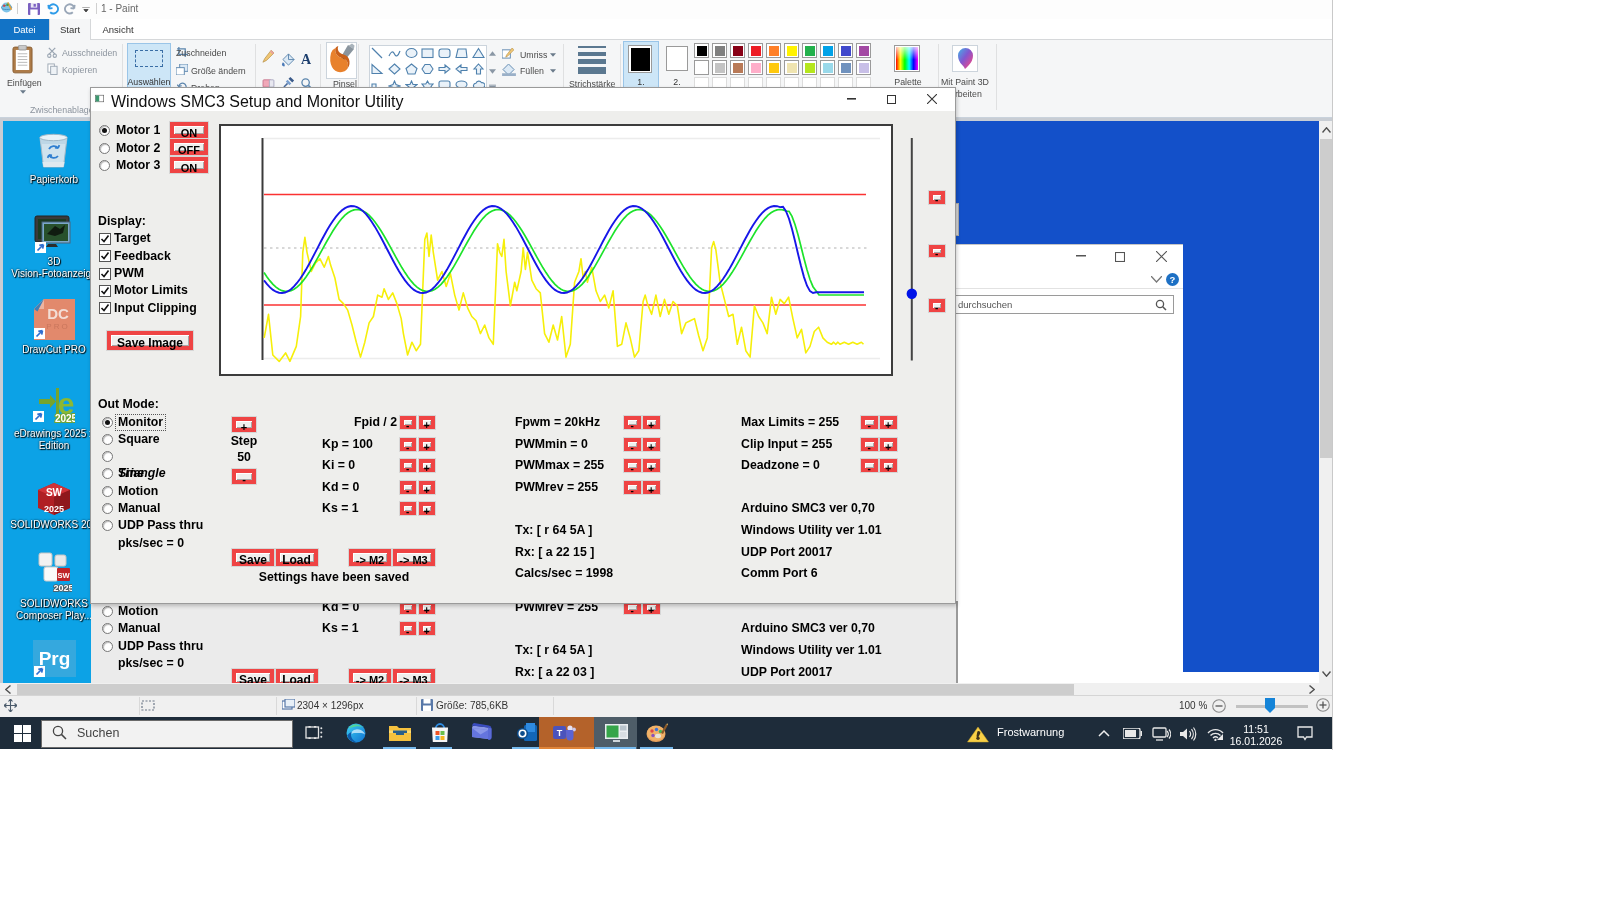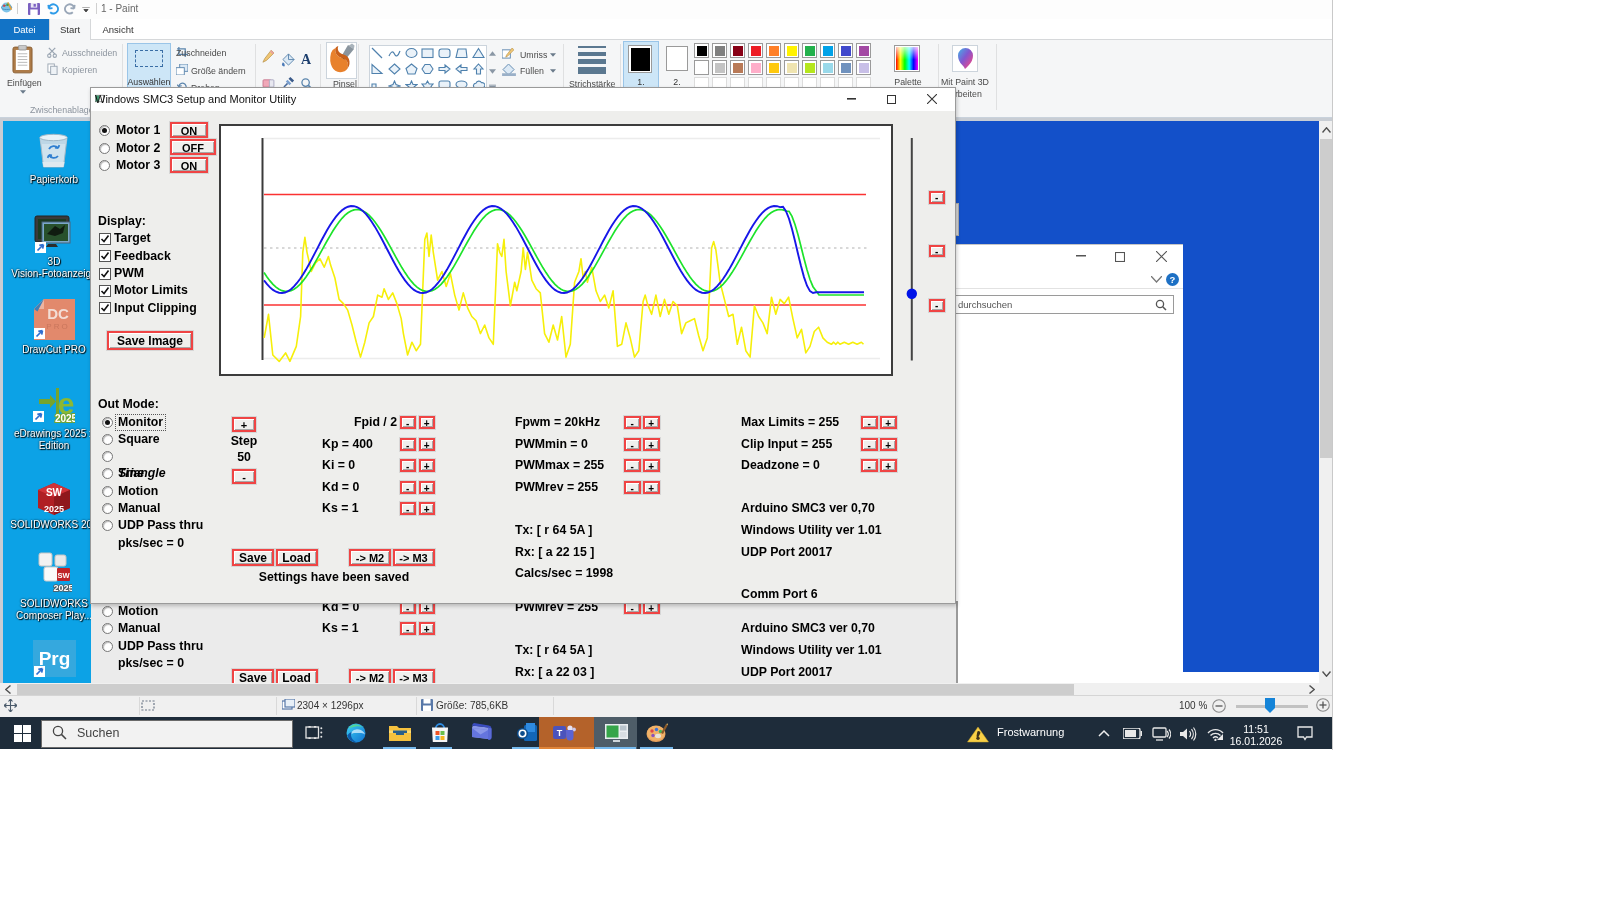--- a/index.html
+++ b/index.html
@@ -1,17 +1,17 @@
 <!DOCTYPE html>
 <html><head><meta charset="utf-8"><style>
 *{margin:0;padding:0;box-sizing:border-box}
 html,body{width:1600px;height:900px;background:#fff;font-family:"Liberation Sans",sans-serif;overflow:hidden}
 #screen{position:absolute;left:0;top:0;width:1333px;height:750px;background:#fff;overflow:hidden}
 .bl{position:absolute;font-size:12.3px;font-weight:700;color:#000;white-space:nowrap;line-height:15px}
-.b3{position:absolute;background:#f0efed;border:2px solid #ef4444;box-shadow:inset 1px 1px 0 #fff,inset -1px -1px 0 #a8a8a8,0 0 0 1px #d6d6d6;font-weight:700;text-align:center;color:#000;white-space:nowrap}
+.b3{position:absolute;background:#f0efed;border:4px solid #ef4444;box-shadow:inset 1px 1px 0 #fff,inset -1px -1px 0 #a8a8a8,0 0 0 1px #d6d6d6;font-weight:700;text-align:center;color:#000;white-space:nowrap}
 .rad{position:absolute;width:11px;height:11px;border-radius:50%;background:#fff;border:1px solid #777;box-shadow:inset 1px 1px 1px #bbb}
 .rdot{position:absolute;left:2px;top:2px;width:5px;height:5px;border-radius:50%;background:#111}
 .chk{position:absolute;width:12px;height:12px;background:#fff;border:1.5px solid #555}
 .chk svg{display:block}
 .dlab{position:absolute;left:1px;width:106px;text-align:center;font-size:10px;color:#fff;text-shadow:1px 1px 1px #000,0 0 2px #000;white-space:nowrap}
 .dico{position:absolute}
 .ti{position:absolute}
 .pc{position:absolute;width:15px;height:15px;background:#fff;border:1px solid #9a9a9a;padding:1.5px}
 .pc div{width:100%;height:100%}
 .pc.e{border-color:#dcdcdc}
@@ -488,42 +488,42 @@
 <div class="b3" style="left:392.5px;top:669.3px;width:42px;height:17px;font-size:11px;line-height:15px">-&gt; M3</div>
 </div>
 </div>
 
 <div style="position:absolute;left:90px;top:87px;width:866px;height:517px;background:#eeeeec;border:1px solid #9a9a9a;box-shadow:1px 2px 4px rgba(0,0,0,.22)">
 <div style="position:absolute;left:0;top:0;width:864px;height:23px;background:#fff"></div>
 <svg style="position:absolute;left:3.5px;top:6px" width="9" height="9" viewBox="0 0 15 12">
         <rect x=".5" y=".5" width="14" height="11" fill="#fff" stroke="#555"></rect>
         <rect x="1" y="1" width="6" height="10" fill="#3d9970"></rect>
       </svg>
-<div style="position:absolute;left:4px;top:5px;font-size:11px;color:#111;white-space:nowrap">Windows SMC3 Setup and Monitor Utility</div>
+<div style="position:absolute;left:20px;top:5px;font-size:16px;color:#111;white-space:nowrap">Windows SMC3 Setup and Monitor Utility</div>
 <svg style="position:absolute;left:756px;top:10px" width="9" height="2" viewBox="0 0 9 2">
         <rect width="9" height="1.6" fill="#333"></rect>
       </svg>
 <svg style="position:absolute;left:796px;top:6.5px" width="9" height="9" viewBox="0 0 10 10">
         <rect x=".5" y=".5" width="9" height="9" fill="none" stroke="#333" stroke-width="1.2"></rect>
       </svg>
 <svg style="position:absolute;left:836px;top:6px" width="10" height="10" viewBox="0 0 11 11">
         <path d="M0 0 L11 11 M11 0 L0 11" stroke="#333" stroke-width="1.2"></path>
       </svg>
 <div style="position:absolute;left:0;top:23px;width:864px;height:492px;overflow:hidden">
 <div style="position:absolute;left:-91px;top:-110px;width:956px;height:604px">
 <div class="rad" style="left:99px;top:124.0px">
             <div class="rdot"></div>
           </div>
 <div class="bl" style="left:116px;top:122.0px;">Motor 1</div>
 <div class="rad" style="left:99px;top:141.5px"></div>
 <div class="bl" style="left:116px;top:139.5px;">Motor 2</div>
 <div class="rad" style="left:99px;top:159.0px"></div>
 <div class="bl" style="left:116px;top:157.0px;">Motor 3</div>
 <div class="b3" style="left:170px;top:120.5px;width:38px;height:16px;font-size:11px;line-height:14px">ON</div>
-<div class="b3" style="left:170px;top:138px;width:46px;height:16px;font-size:11px;line-height:14px">OFF</div>
+<div class="b3" style="left:170px;top:138px;width:38px;height:16px;font-size:11px;line-height:14px">OFF</div>
 <div class="b3" style="left:170px;top:155.5px;width:38px;height:16px;font-size:11px;line-height:14px">ON</div>
 <div class="bl" style="left:98px;top:213.0px;">Display:</div>
 <div class="chk" style="left:98.5px;top:232.0px">
             <svg width="10" height="10" viewBox="0 0 10 10">
               <path d="M1.5 5 L4 7.5 L8.5 1.5" stroke="#111" stroke-width="1.6" fill="none"></path>
             </svg>
           </div>
 <div class="bl" style="left:114px;top:230.3px;">Target</div>
 <div class="chk" style="left:98.5px;top:249.3px">
             <svg width="10" height="10" viewBox="0 0 10 10">
@@ -585,21 +585,21 @@
 <div class="rad" style="left:101.5px;top:519.0px"></div>
 <div class="bl" style="left:118px;top:517.0px;">UDP Pass thru</div>
 <div class="bl" style="left:118px;top:535.0px;">pks/sec = 0</div>
 <div class="b3" style="left:232px;top:415.5px;width:24px;height:15px;font-size:11px;line-height:13px">+</div>
 <div class="bl" style="left:230px;top:432.5px;width:28px;text-align:center;">Step</div>
 <div class="bl" style="left:230px;top:448.5px;width:28px;text-align:center;">50</div>
 <div class="b3" style="left:232px;top:467.5px;width:24px;height:15px;font-size:11px;line-height:13px">-</div>
 <div class="bl" style="left:322px;top:414.0px;padding-left:32px;">Fpid / 2</div>
 <div class="b3" style="left:399.5px;top:415.0px;width:16.5px;height:13px;font-size:10px;line-height:11px">-</div>
           <div class="b3" style="left:418.5px;top:415.0px;width:16.5px;height:13px;font-size:10px;line-height:11px">+</div>
-<div class="bl" style="left:322px;top:435.5px;">Kp = 400</div>
+<div class="bl" style="left:322px;top:435.5px;">Kp = 100</div>
 <div class="b3" style="left:399.5px;top:436.5px;width:16.5px;height:13px;font-size:10px;line-height:11px">-</div>
           <div class="b3" style="left:418.5px;top:436.5px;width:16.5px;height:13px;font-size:10px;line-height:11px">+</div>
 <div class="bl" style="left:322px;top:457.0px;">Ki = 0</div>
 <div class="b3" style="left:399.5px;top:458.0px;width:16.5px;height:13px;font-size:10px;line-height:11px">-</div>
           <div class="b3" style="left:418.5px;top:458.0px;width:16.5px;height:13px;font-size:10px;line-height:11px">+</div>
 <div class="bl" style="left:322px;top:478.5px;">Kd = 0</div>
 <div class="b3" style="left:399.5px;top:479.5px;width:16.5px;height:13px;font-size:10px;line-height:11px">-</div>
           <div class="b3" style="left:418.5px;top:479.5px;width:16.5px;height:13px;font-size:10px;line-height:11px">+</div>
 <div class="bl" style="left:322px;top:500.0px;">Ks = 1</div>
 <div class="b3" style="left:399.5px;top:501.0px;width:16.5px;height:13px;font-size:10px;line-height:11px">-</div>
@@ -624,21 +624,21 @@
           <div class="b3" style="left:880px;top:415.0px;width:16.5px;height:13px;font-size:10px;line-height:11px">+</div>
 <div class="bl" style="left:741px;top:435.5px;">Clip Input = 255</div>
 <div class="b3" style="left:861px;top:436.5px;width:16.5px;height:13px;font-size:10px;line-height:11px">-</div>
           <div class="b3" style="left:880px;top:436.5px;width:16.5px;height:13px;font-size:10px;line-height:11px">+</div>
 <div class="bl" style="left:741px;top:457.0px;">Deadzone = 0</div>
 <div class="b3" style="left:861px;top:458.0px;width:16.5px;height:13px;font-size:10px;line-height:11px">-</div>
           <div class="b3" style="left:880px;top:458.0px;width:16.5px;height:13px;font-size:10px;line-height:11px">+</div>
 <div class="bl" style="left:741px;top:500.0px;">Arduino SMC3 ver 0,70</div>
 <div class="bl" style="left:741px;top:522.0px;">Windows Utility ver 1.01</div>
 <div class="bl" style="left:741px;top:543.5px;">UDP Port 20017</div>
-<div class="bl" style="left:741px;top:565.0px;margin-top:21px;">Comm Port 6</div>
+<div class="bl" style="left:741px;top:565.0px;">Comm Port 6</div>
 <div class="b3" style="left:232px;top:548px;width:42px;height:17px;font-size:12px;line-height:15px">Save</div>
 <div class="b3" style="left:275.5px;top:548px;width:42px;height:17px;font-size:12px;line-height:15px">Load</div>
 <div class="b3" style="left:349px;top:548px;width:42px;height:17px;font-size:11px;line-height:15px">-&gt; M2</div>
 <div class="b3" style="left:392.5px;top:548px;width:42px;height:17px;font-size:11px;line-height:15px">-&gt; M3</div>
 <div class="bl" style="left:234px;top:568.5px;width:200px;text-align:center;">Settings have been saved</div>
 </div>
 </div>
 </div>
 
 <div style="position:absolute;left:1319px;top:121px;width:14px;height:562px;background:#f0f0f0"></div>

